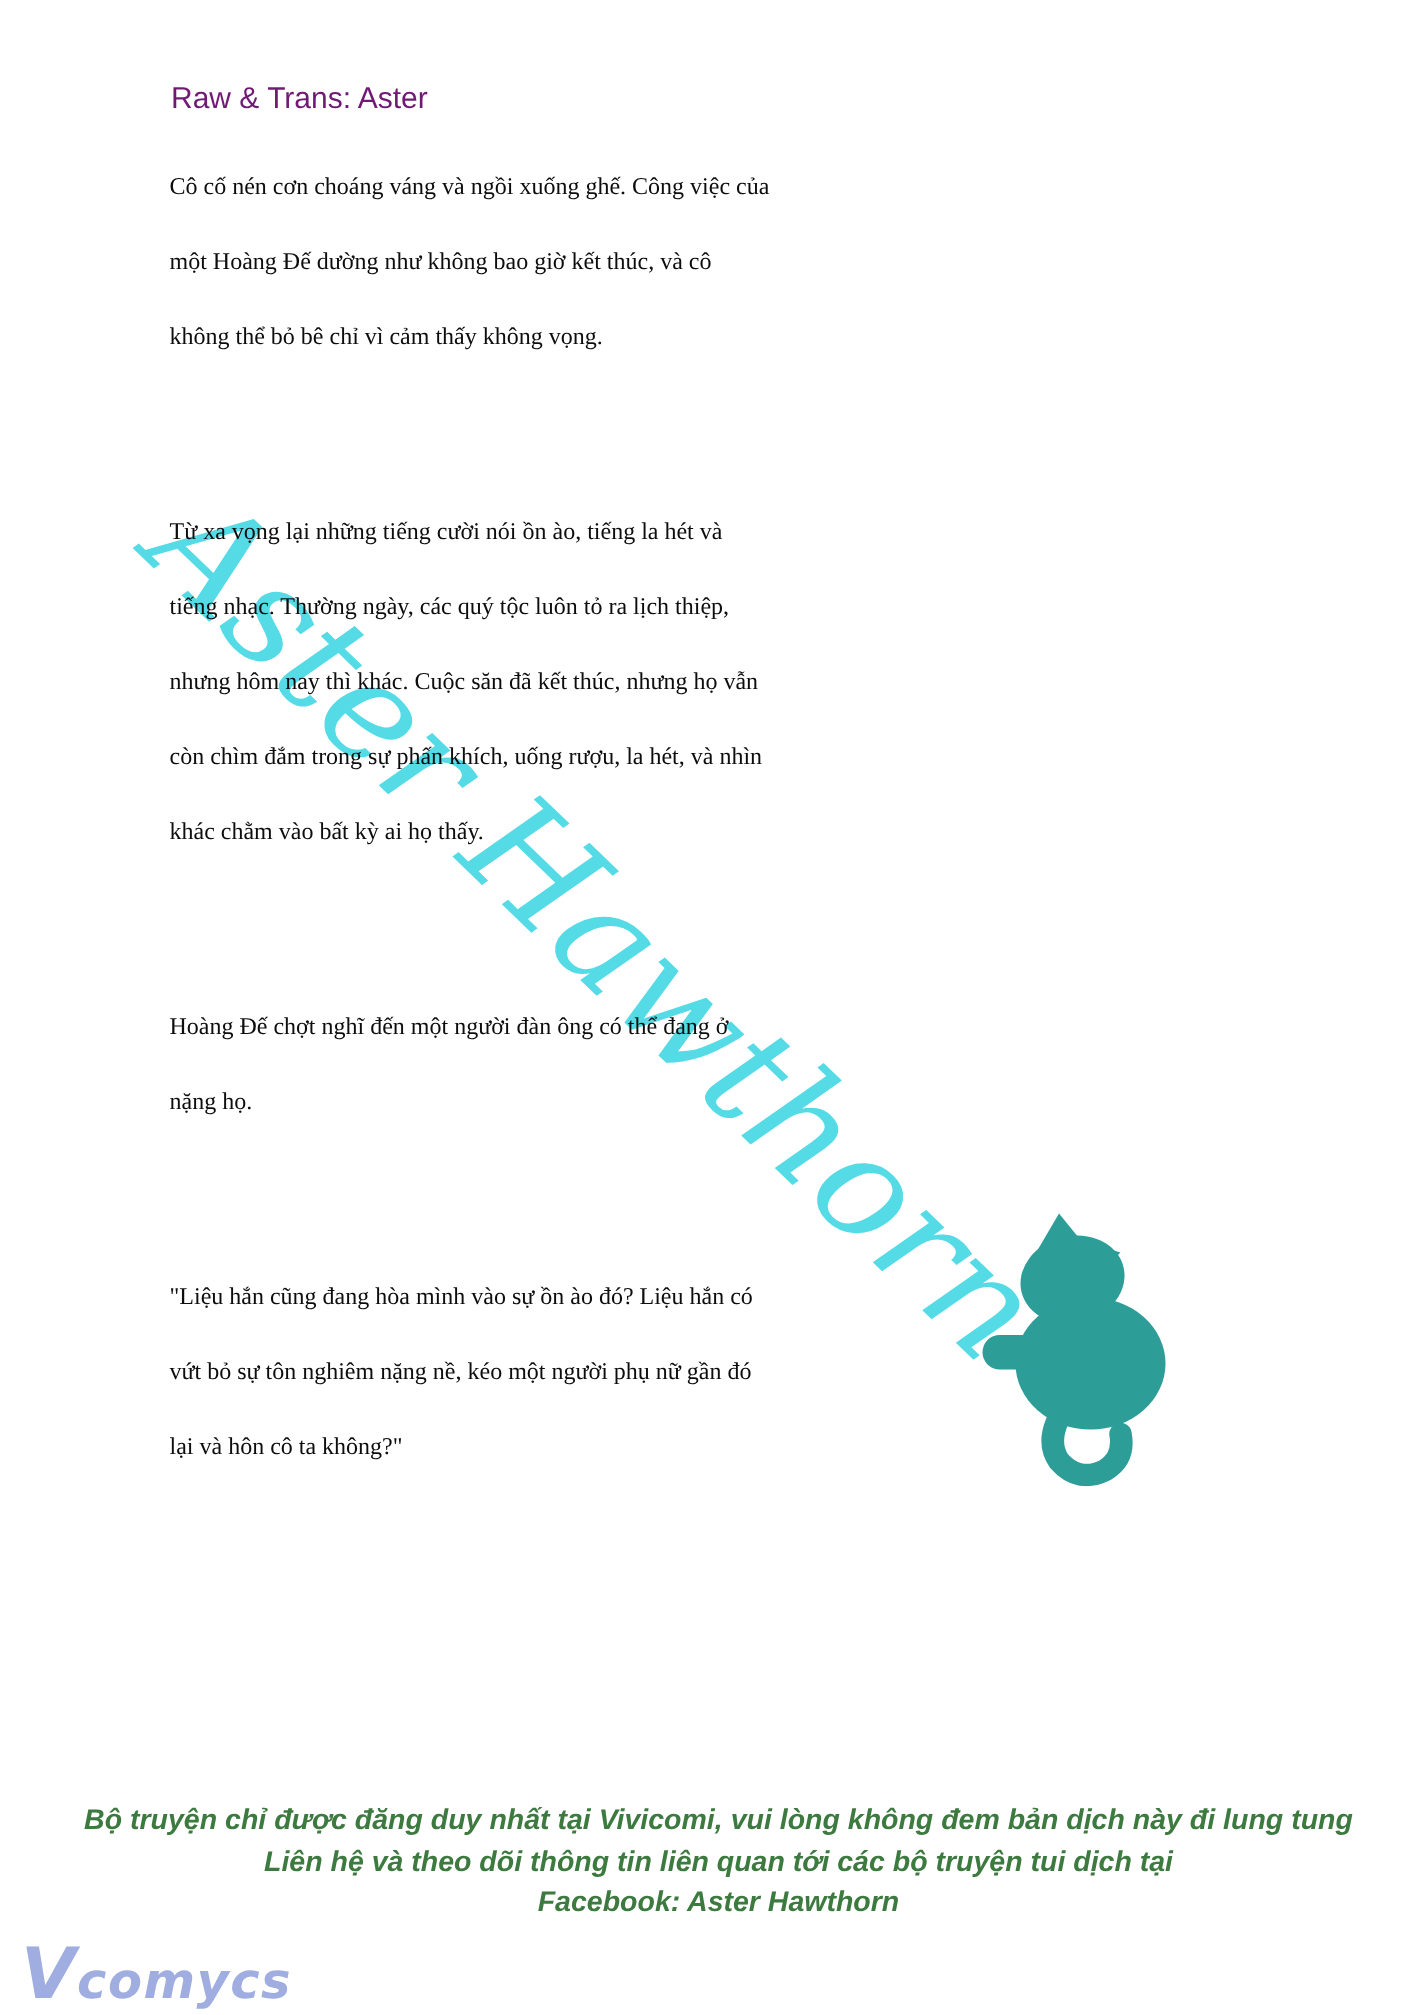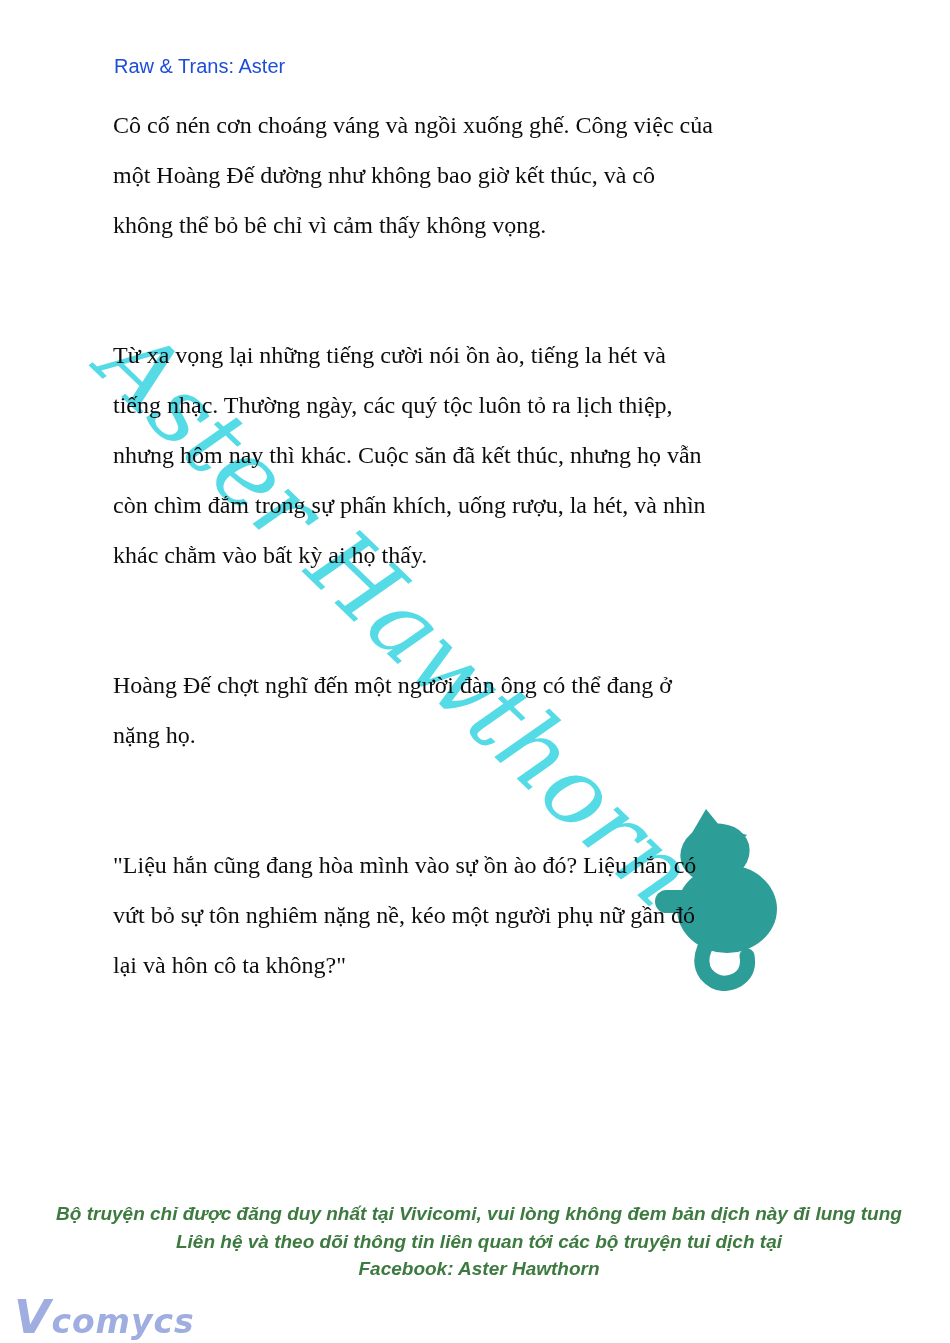--- a/index.html
+++ b/index.html
@@ -13,42 +13,42 @@
   .page{
     position:relative;
     width:950px;height:1343px;
     background:#ffffff;
     overflow:hidden;
     font-family:"Liberation Serif","DejaVu Serif",serif;
   }
   .credit-header{
     position:absolute;left:114px;top:55px;
     font-family:"Liberation Sans","DejaVu Sans",sans-serif;
-    font-size:20px;color:#1d4ed8;
+    font-size:20px;color:#701a75;
     z-index:3;
   }
   .watermark{
     position:absolute;left:150px;top:312px;
     font-family:"DejaVu Serif","Liberation Serif",serif;
     font-style:italic;
     font-size:96px;
     color:var(--watermark-color);
     transform:rotate(44deg);
     transform-origin:0 0;
     white-space:nowrap;
     z-index:1;
     line-height:1;
   }
   .cat{
     position:absolute;left:653px;top:806px;
     z-index:1;
   }
   .story{
     position:absolute;left:113px;top:100px;width:740px;
-    font-size:24px;color:#0d0d0d;
+    font-size:16px;color:#0d0d0d;
     z-index:2;
   }
   .para{margin-bottom:80px;}
   .line{line-height:50px;white-space:nowrap;}
   .footer{
     position:absolute;left:4px;top:1200px;width:950px;
     text-align:center;
     font-family:"Liberation Sans","DejaVu Sans",sans-serif;
     font-weight:bold;font-style:italic;
     font-size:19px;line-height:27.5px;

